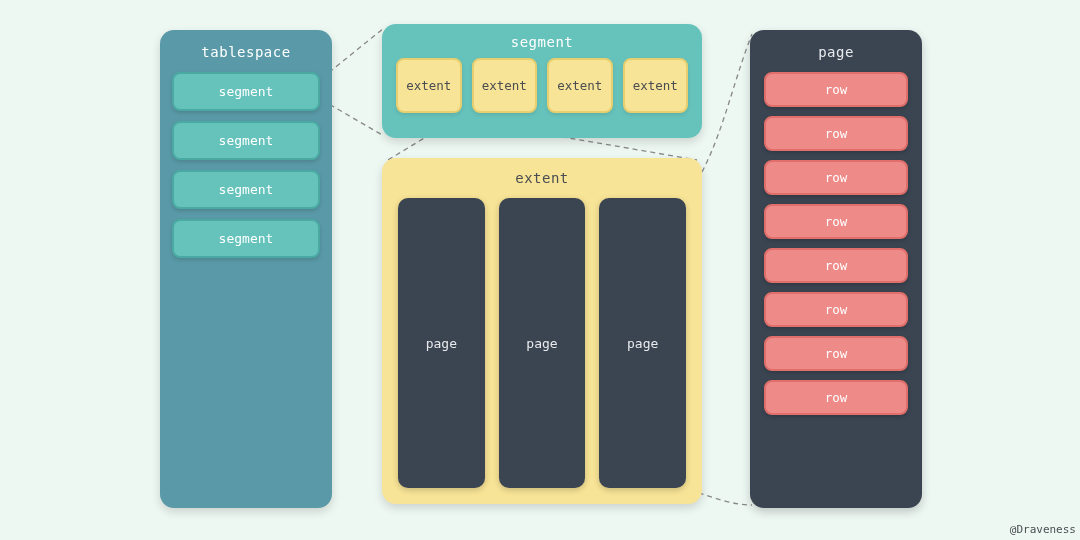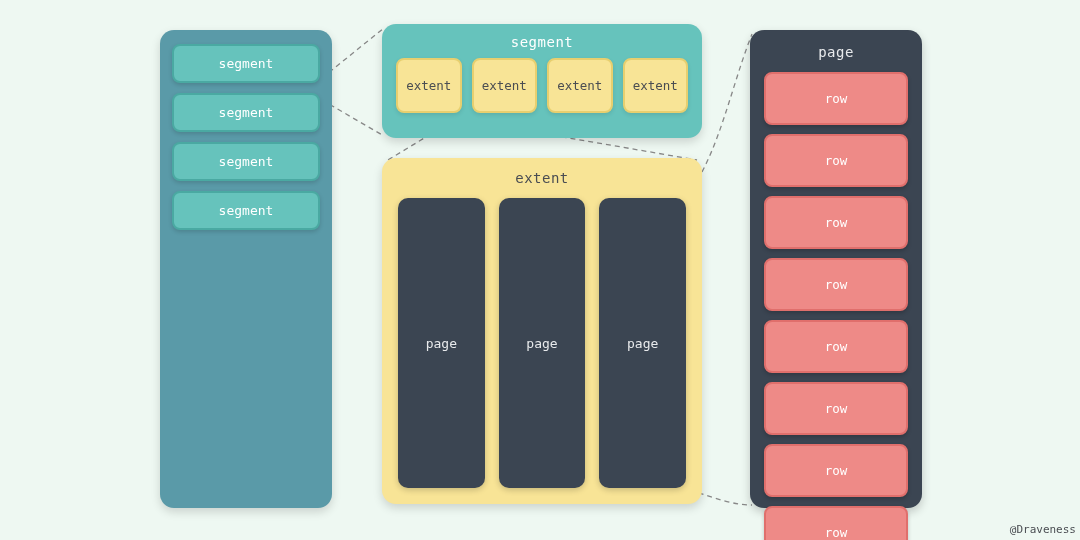--- a/index.html
+++ b/index.html
@@ -121,21 +121,21 @@
     margin-bottom: 12px;
     letter-spacing: .5px;
   }
   .pg-row {
     background: #ee8a87;
     border: 2px solid #e06f6c;
     border-radius: 8px;
     color: #ffffff;
     font-size: 12.5px;
     text-align: center;
-    padding: 17px 4px;
+    padding: 8px 4px;
     margin-bottom: 9px;
     box-shadow: 0 2px 4px rgba(0,0,0,.2);
   }
 
   
   svg.connectors {
     position: absolute; inset: 0;
     width: 1080px; height: 540px;
     pointer-events: none;
   }
@@ -158,20 +158,21 @@
     <path d="M 322 100 L 384 136" stroke="#888" stroke-width="1.3" stroke-dasharray="5 4" fill="none"></path>
 
     <path d="M 454 120 L 388 160" stroke="#888" stroke-width="1.3" stroke-dasharray="5 4" fill="none"></path>
     <path d="M 464 120 L 697 160" stroke="#888" stroke-width="1.3" stroke-dasharray="5 4" fill="none"></path>
 
     <path d="M 688 195 C 720 150, 730 90, 752 34" stroke="#888" stroke-width="1.3" stroke-dasharray="5 4" fill="none"></path>
     <path d="M 690 490 C 720 500, 735 505, 752 505" stroke="#888" stroke-width="1.3" stroke-dasharray="5 4" fill="none"></path>
   </svg>
 
   <div class="tablespace">
+    <div class="title">tablespace</div>
     <div class="ts-item">segment</div>
     <div class="ts-item">segment</div>
     <div class="ts-item">segment</div>
     <div class="ts-item">segment</div>
   </div>
 
   <div class="segment">
     <div class="title">segment</div>
     <div class="seg-row">
       <div class="seg-ext">extent</div>

